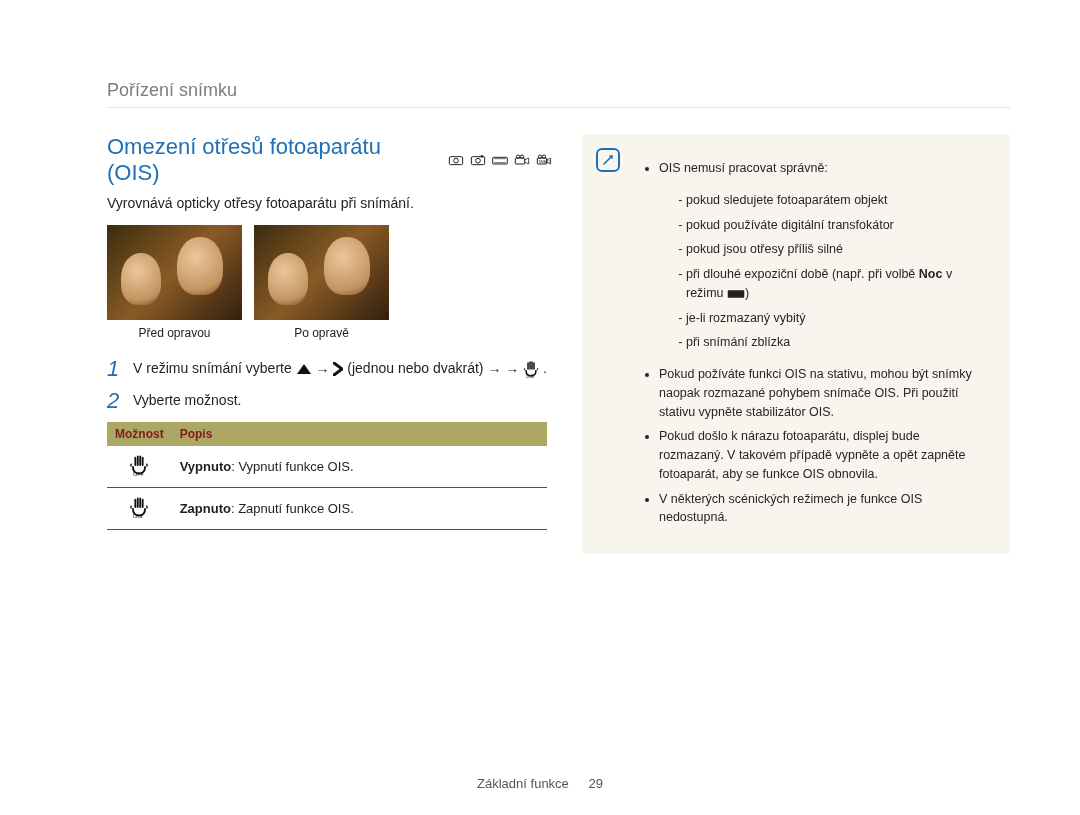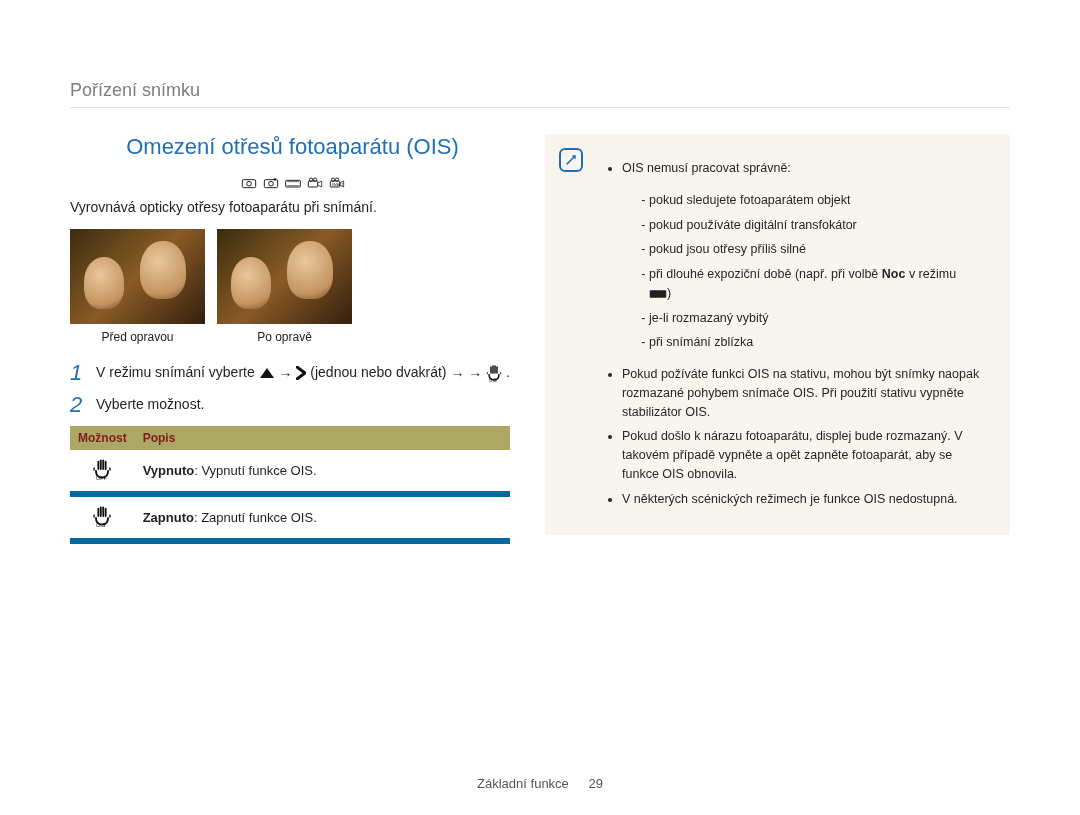--- a/index.html
+++ b/index.html
@@ -7,21 +7,21 @@
     padding: 0;
     background: #fff;
     font-family: Arial, Helvetica, sans-serif;
     color: #1f1f1f;
     width: 1080px;
   }
   .page {
     box-sizing: border-box;
     width: 1080px;
     min-height: 815px;
-    padding: 80px 70px 30px 70px;
+    padding: 80px 70px 30px 107px;
     position: relative;
   }
   .breadcrumb {
     color: #7d7d7d;
     font-size: 18px;
     border-bottom: 1px solid #e0e0e0;
     padding-bottom: 6px;
     margin-bottom: 26px;
   }
   .columns {
@@ -32,21 +32,20 @@
     flex: 0 0 445px;
   }
   .col-right {
     flex: 1 1 auto;
   }
   .title-row {
     display: flex;
     align-items: center;
     gap: 16px;
     margin-bottom: 8px;
-    flex-direction: column;
   }
   h1.section-title {
     color: #1e6fb8;
     font-weight: 400;
     font-size: 22px;
     margin: 0;
   }
   .mode-row {
     display: inline-flex;
     gap: 6px;
@@ -106,21 +105,21 @@
   }
   table.opts th {
     background: #aca864;
     color: #7f1d1d;
     font-weight: 600;
     font-size: 12px;
     text-align: left;
     padding: 5px 8px;
   }
   table.opts td {
-    border-bottom: 6px solid #0369a1;
+    border-bottom: 1px solid #0369a1;
     padding: 8px;
     font-size: 13px;
     vertical-align: middle;
   }
   table.opts td.iconcell { width: 28px; text-align:center; }
   .ois-icon { display:inline-block; }
   .ois-icon svg { display:block; }
 
   .note-box {
     background: #f8f5ee;

